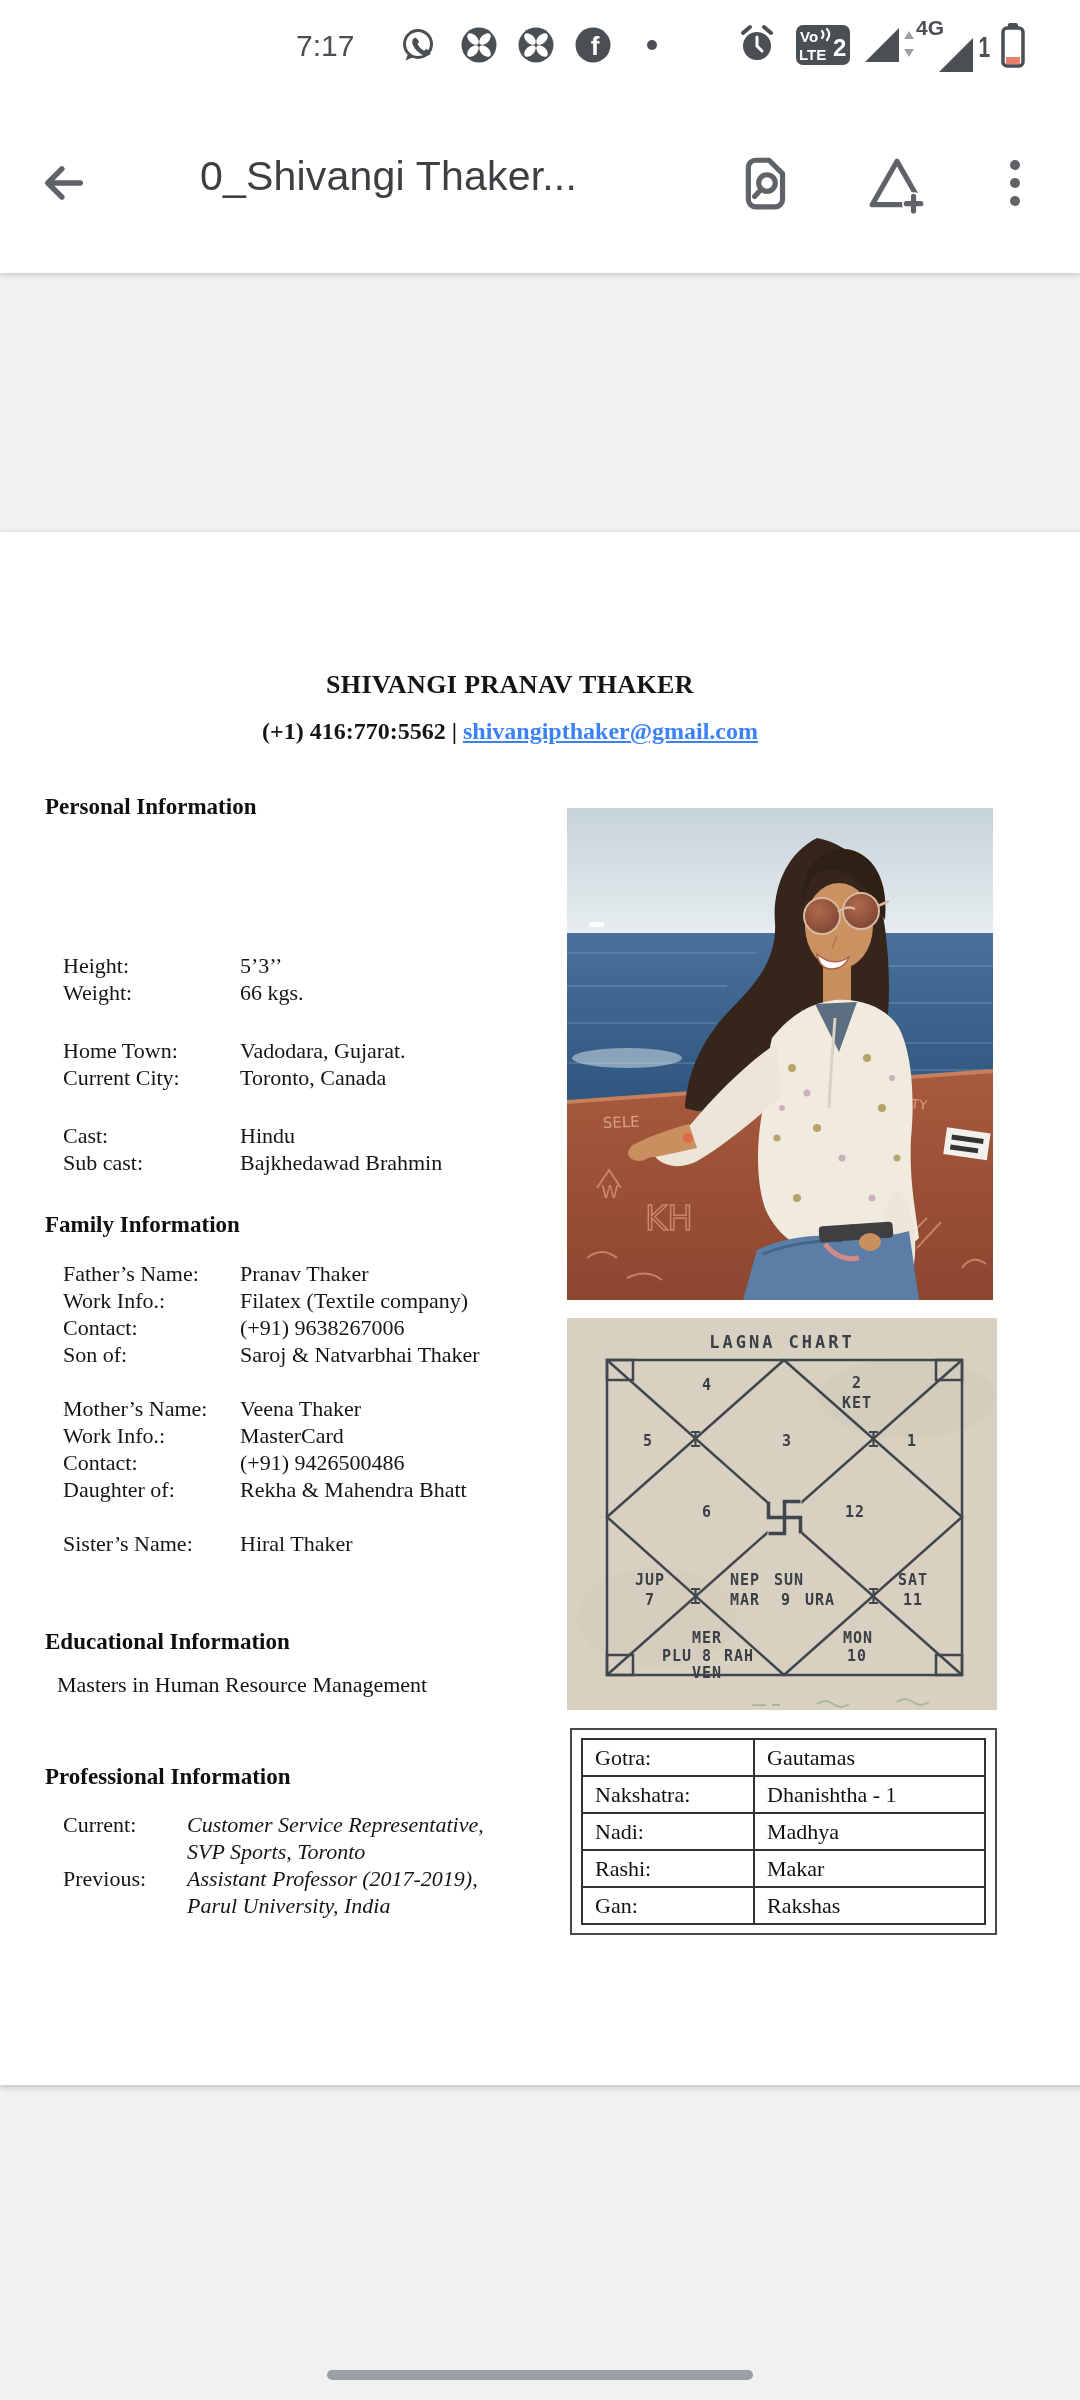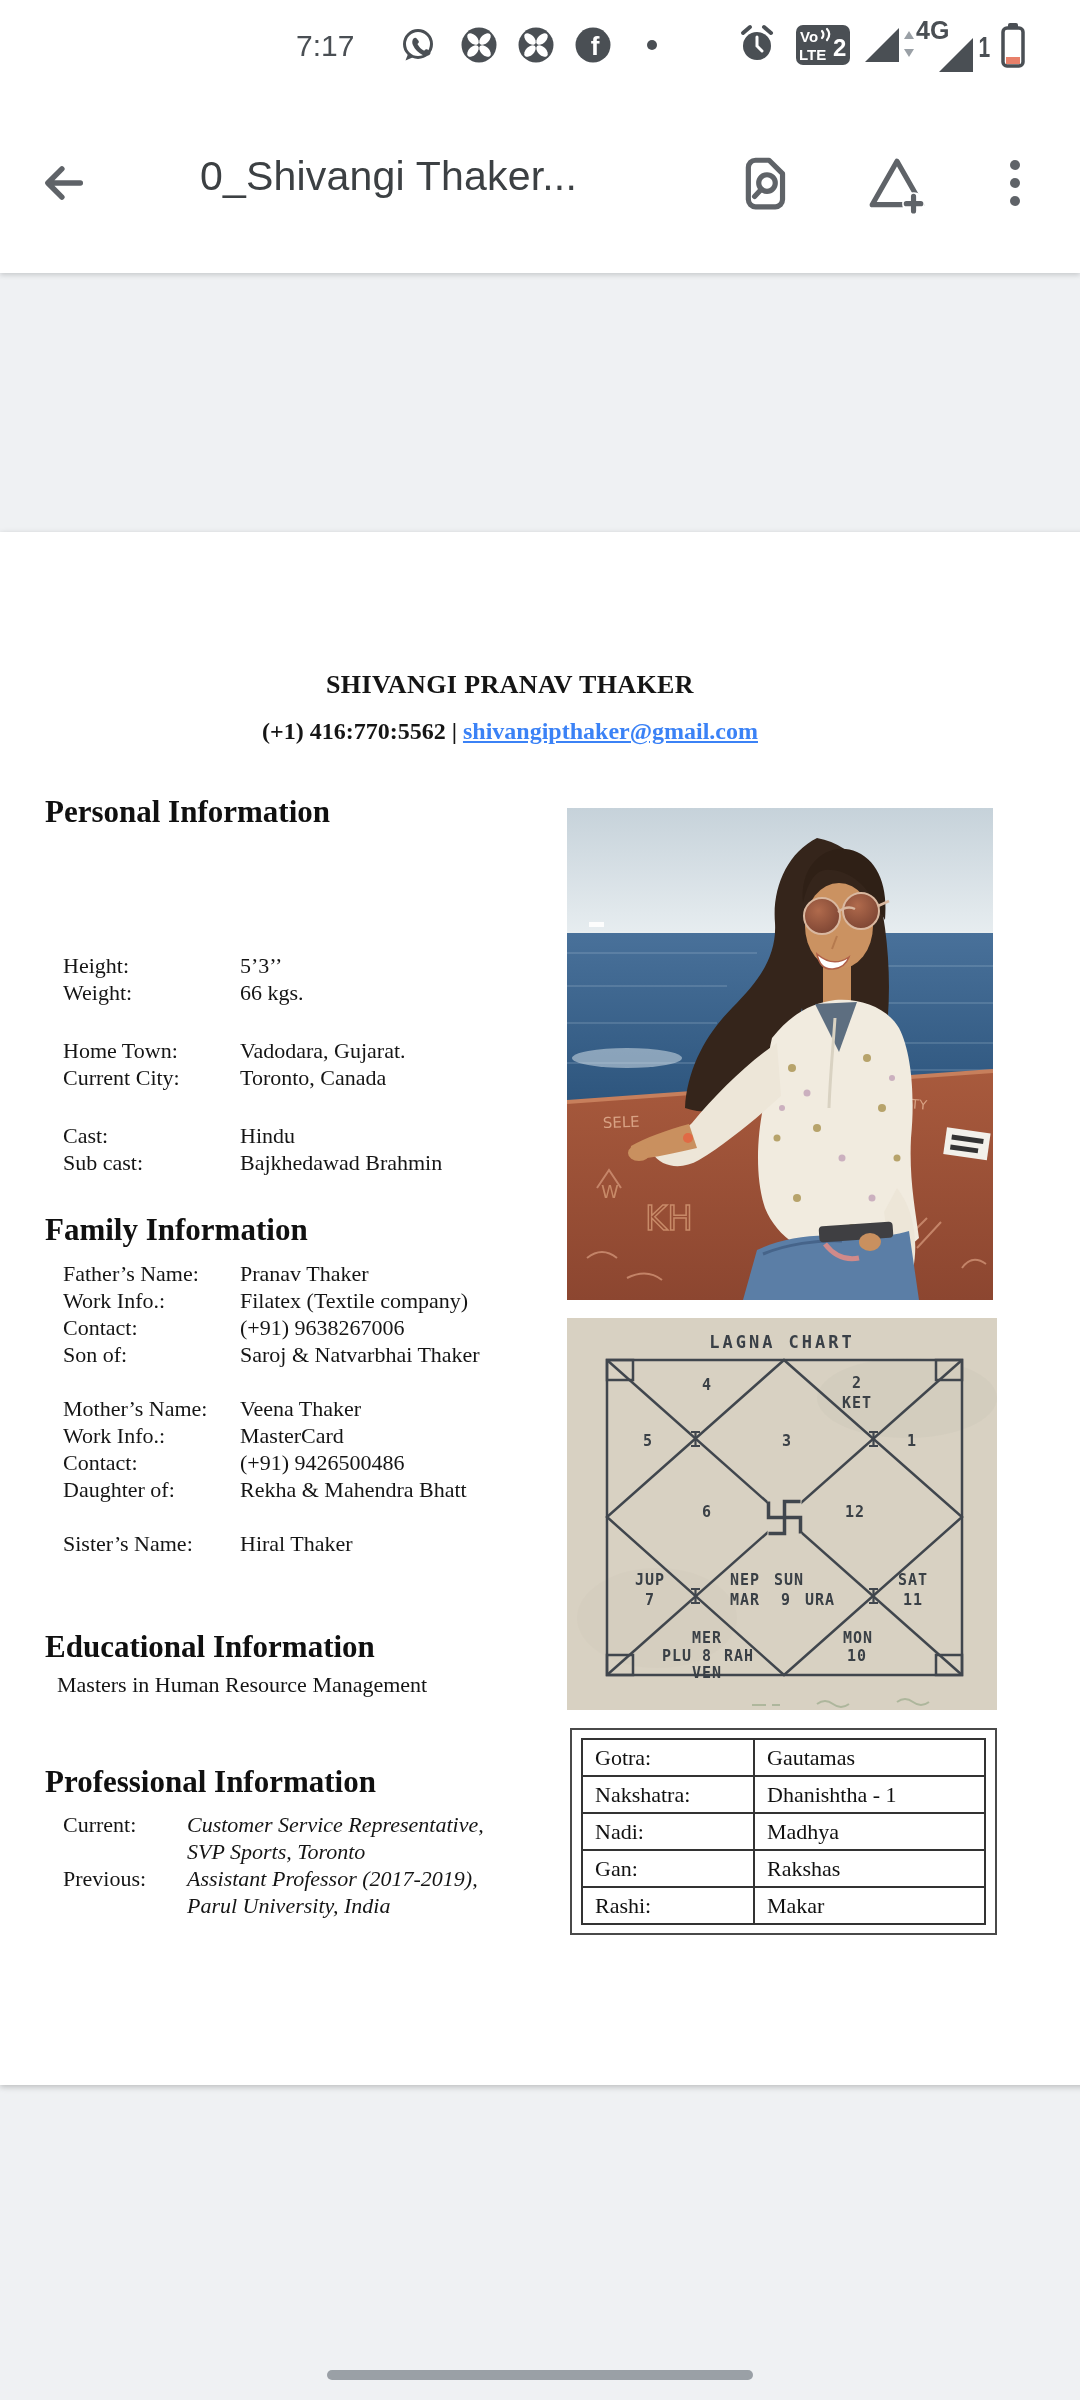--- a/index.html
+++ b/index.html
@@ -6,40 +6,40 @@
   .screen{position:relative;width:1080px;height:2400px;background:#eff1f3;overflow:hidden;
           font-family:"Liberation Sans","DejaVu Sans",sans-serif;}
 
   
   .statusbar{position:absolute;top:0;left:0;width:1080px;height:90px;background:#fff;z-index:30;}
   .statusbar .time{position:absolute;left:296px;top:0;height:90px;line-height:92px;
                    font-size:30px;color:#4a4f54;}
   .sb-ic{position:absolute;top:0;height:90px;display:flex;align-items:center;}
   .sim1{position:absolute;left:976px;top:0;height:90px;line-height:94px;font-size:30px;
         font-weight:bold;color:#4a4f54;transform:scaleX(.7);}
-  .net4g{position:absolute;left:916px;top:16px;font-size:25px;font-weight:bold;color:#4a4f54;}
+  .net4g{position:absolute;left:916px;top:16px;font-size:21px;font-weight:bold;color:#4a4f54;}
 
   
   .appbar{position:absolute;top:90px;left:0;width:1080px;height:183px;background:#fff;z-index:25;
           box-shadow:0 2px 5px rgba(60,64,67,.22);}
   .appbar .title{position:absolute;left:200px;top:63px;font-size:41px;color:#3c4043;
                  white-space:nowrap;letter-spacing:.2px;}
   .ab-btn{position:absolute;top:62px;width:62px;height:62px;display:flex;align-items:center;
           justify-content:center;cursor:pointer;}
 
   
   .page{position:absolute;top:532px;left:0;width:1080px;height:1553px;background:#fff;
         box-shadow:0 2px 6px rgba(0,0,0,.22);z-index:10;
         font-family:"Liberation Serif","DejaVu Serif",serif;color:#151515;padding-left:40px;}
   .doc-name{position:absolute;top:138px;left:0;width:1020px;text-align:center;
             font-weight:bold;font-size:26px;letter-spacing:.4px;}
   .doc-contact{position:absolute;top:186px;left:0;width:1020px;text-align:center;
                font-weight:bold;font-size:24px;}
   .doc-contact a{color:#3b82f6;text-decoration:underline;cursor:pointer;text-align:center;}
-  .sec-h{position:absolute;left:45px;font-weight:bold;font-size:31px;color:#101010;}
+  .sec-h{position:absolute;left:45px;font-weight:bold;font-size:23px;color:#101010;}
   .grp{position:absolute;left:45px;width:525px;}
   .row{position:relative;height:27px;line-height:27px;font-size:22px;white-space:nowrap;}
   .row .lbl{position:absolute;left:18px;}
   .row .val{position:absolute;left:195px;}
   .row .val-p{position:absolute;left:142px;font-style:italic;}
   .row sup{font-size:13px;position:relative;top:-1px;}
   .edu-line{position:absolute;left:45px;font-size:22px;margin-left:12px;}
 
   
   .photo{position:absolute;left:567px;top:276px;width:426px;height:492px;overflow:hidden;}
@@ -474,27 +474,27 @@
           </tr>
           <tr>
             <td class="c1">Nakshatra:</td>
             <td>Dhanishtha - 1</td>
           </tr>
           <tr>
             <td class="c1">Nadi:</td>
             <td>Madhya</td>
           </tr>
           <tr>
+            <td class="c1">Rashi:</td>
+            <td>Makar</td>
+          </tr>
+          <tr>
             <td class="c1">Gan:</td>
             <td>Rakshas</td>
           </tr>
-          <tr>
-            <td class="c1">Rashi:</td>
-            <td>Makar</td>
-          </tr>
         </tbody>
       </table>
     </div>
 
   </div>
 
   <div class="navhandle"></div>
 </div>
 
 </body></html>

